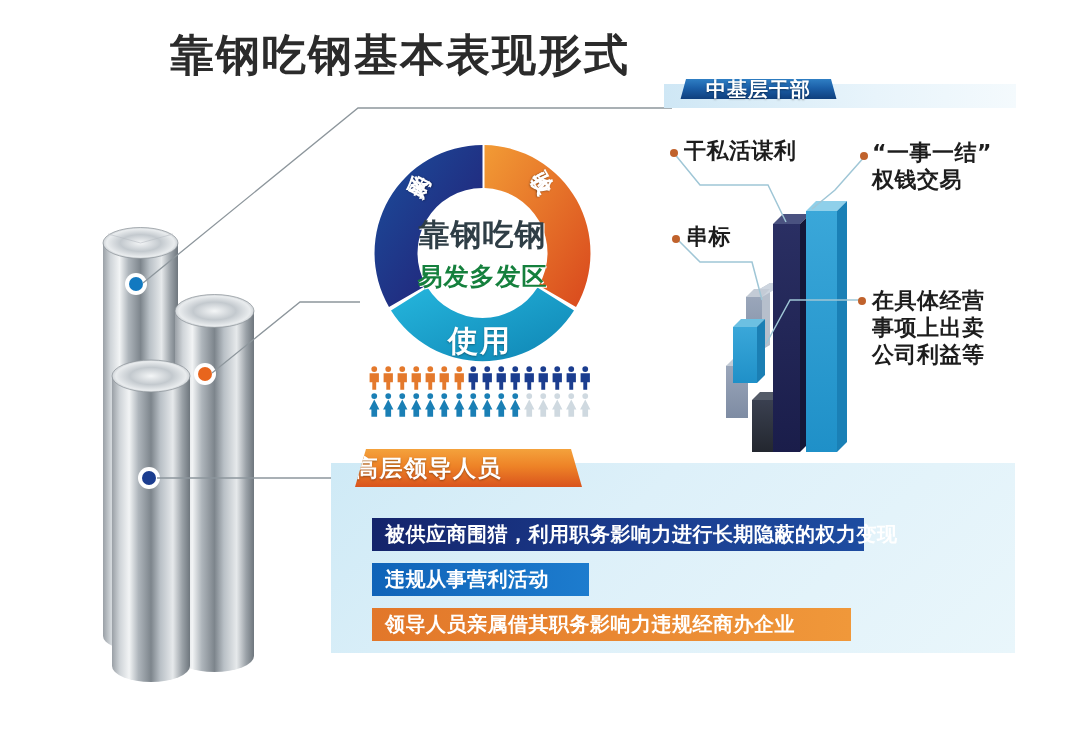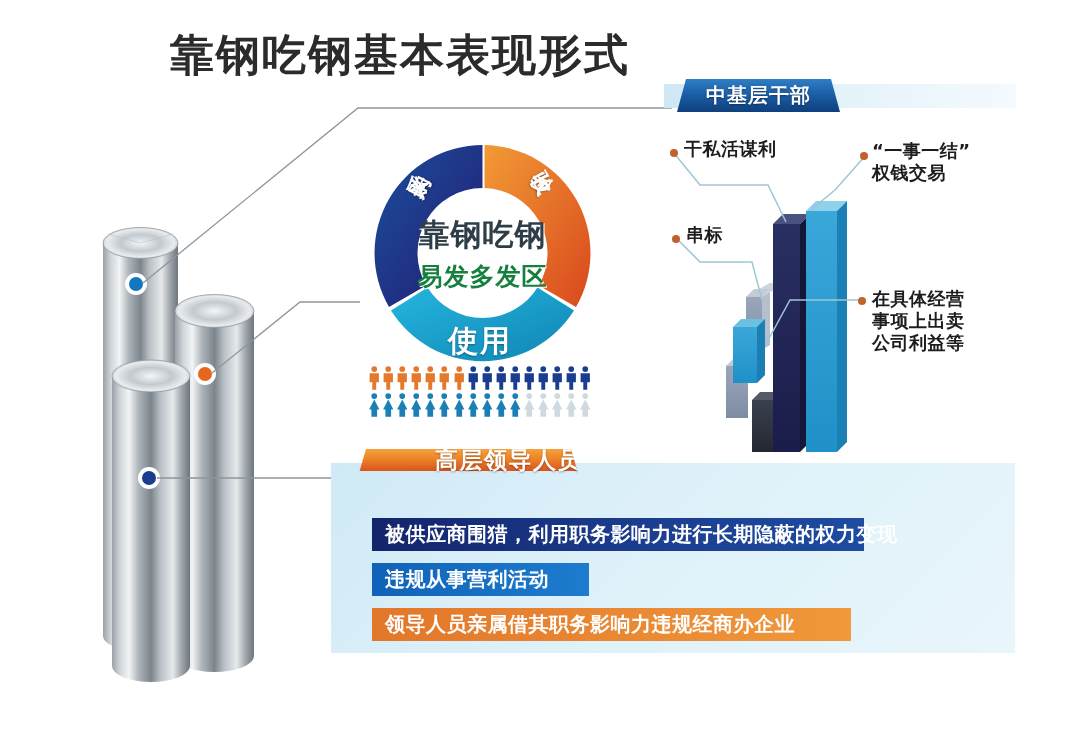--- a/index.html
+++ b/index.html
@@ -32,44 +32,44 @@
   .seg-sy{left:448px;top:321px;font-size:30px;}
 
   
   .people{position:absolute;left:368px;top:366px;width:232px;height:52px;}
   .prow{display:flex;gap:1.6px;height:24px;}
   .prow.second{margin-top:3px;}
 
   
   .rpanel{position:absolute;left:664px;top:84px;width:352px;height:24px;
           background:linear-gradient(90deg,#cfe7f5 0%,#e8f4fb 60%,#f4fafd 100%);}
-  .rbanner{position:absolute;left:677px;top:79px;width:163px;height:33px;
+  .rbanner{position:absolute;left:677px;top:79px;width:163px;height:20px;
            background:linear-gradient(180deg,#2f7fc4 0%,#1b5fa8 45%,#0f3f7d 100%);
            clip-path:polygon(9px 0,154px 0,163px 33px,0 33px);
            display:flex;align-items:center;justify-content:center;}
   .rbanner span{font-size:20px;font-weight:bold;color:#fff;letter-spacing:1px;
                 text-shadow:0 1px 2px rgba(0,0,0,.4);}
 
-  .rlabel{position:absolute;font-size:18px;font-weight:bold;color:#1d1d1d;
+  .rlabel{position:absolute;font-size:22px;font-weight:bold;color:#1d1d1d;
           line-height:1.22;letter-spacing:.5px;white-space:pre-line;}
   .l-ganshi{left:684px;top:138px;}
   .l-yishi {left:872px;top:140px;}
   .l-chuan {left:686px;top:224px;}
   .l-jingying{left:872px;top:288px;}
 
   .dot{position:absolute;width:8px;height:8px;border-radius:50%;
        background:#c0622c;}
 
   
   .bpanel{position:absolute;left:331px;top:463px;width:684px;height:190px;
           background:linear-gradient(135deg,#cfeaf6 0%,#ddf0f9 40%,#e9f6fb 100%);}
-  .bbanner{position:absolute;left:355px;top:449px;width:227px;height:22px;
+  .bbanner{position:absolute;left:355px;top:449px;width:227px;height:38px;
            background:linear-gradient(180deg,#f4a23c 0%,#ee8327 45%,#d9541d 100%);
            clip-path:polygon(11px 0,216px 0,227px 38px,0 38px);
-           display:flex;align-items:center;justify-content:flex-end;}
+           display:flex;align-items:center;justify-content:flex-start;}
   .bbanner span{font-size:23px;font-weight:bold;color:#fff;letter-spacing:1.5px;
                 text-shadow:0 1px 2px rgba(0,0,0,.35);}
 
   .bbar{position:absolute;height:33px;display:flex;align-items:center;
         padding-left:13px;box-sizing:border-box;}
   .bbar span{font-size:20px;font-weight:bold;color:#ffffff;letter-spacing:.5px;
              white-space:nowrap;}
   .bbar.b0{left:372px;top:518px;width:492px;
            background:linear-gradient(90deg,#14246b 0%,#1b3d8f 55%,#1d4ca0 100%);}
   .bbar.b1{left:372px;top:563px;width:217px;

